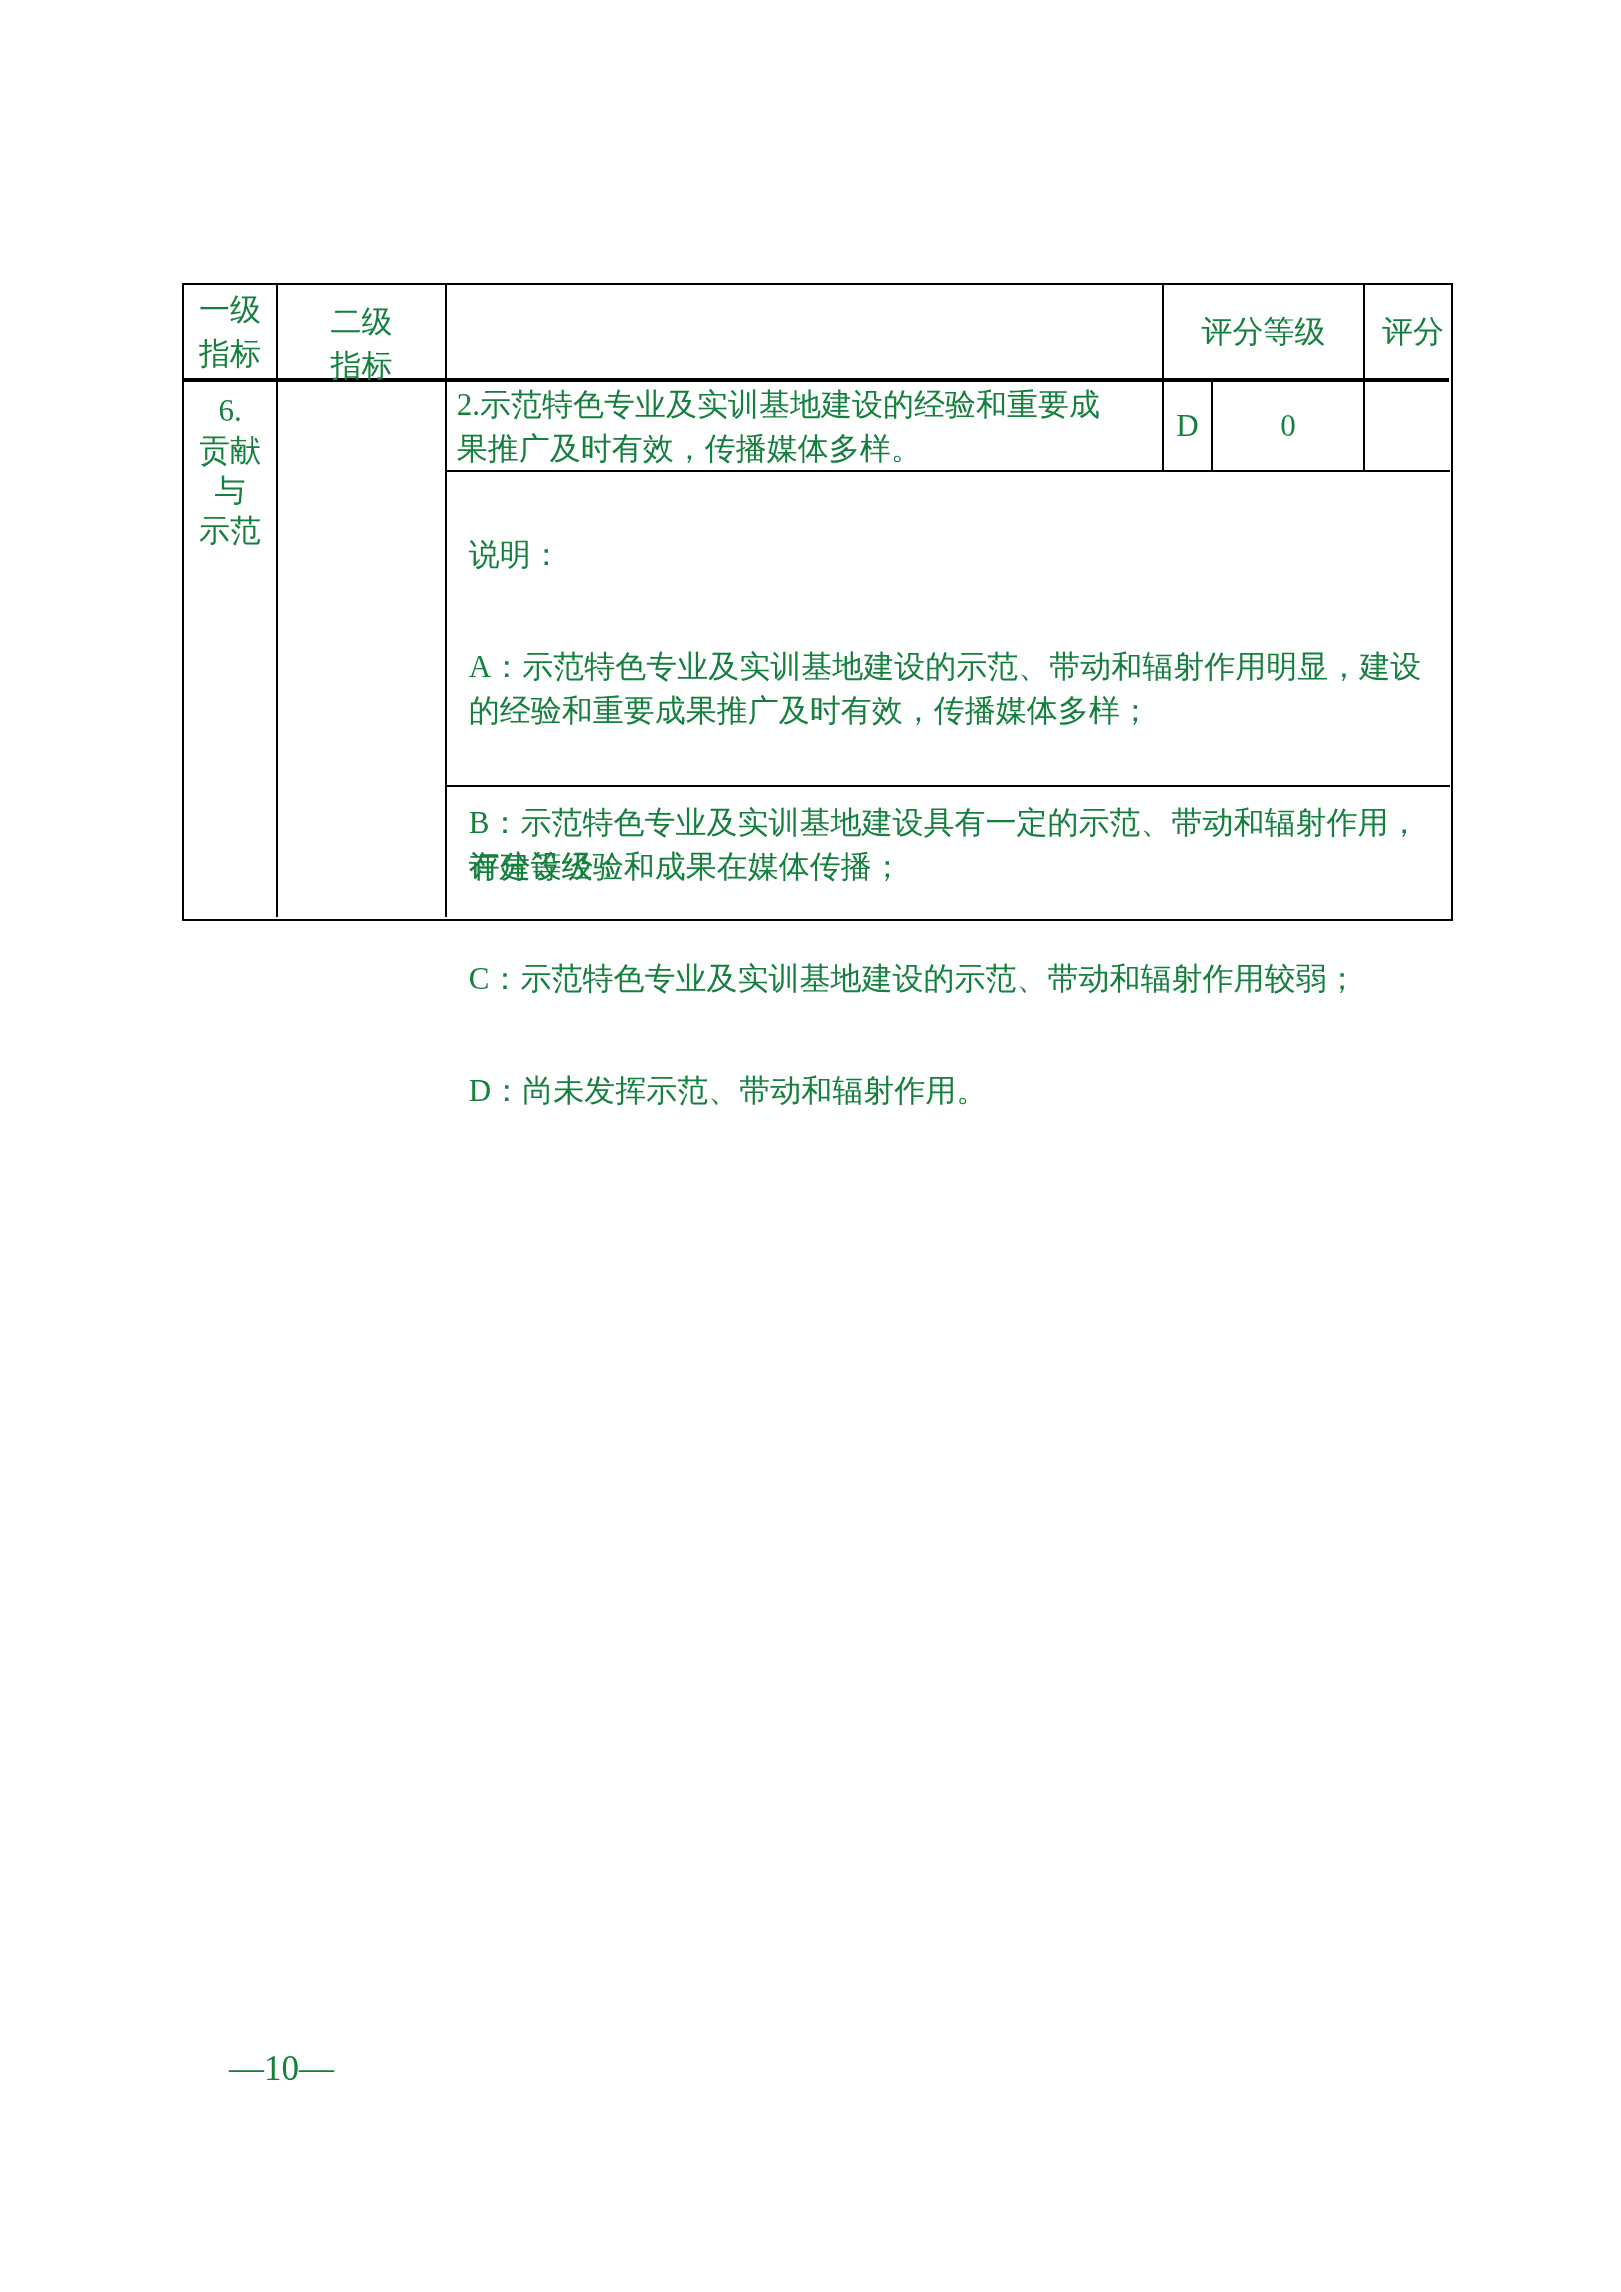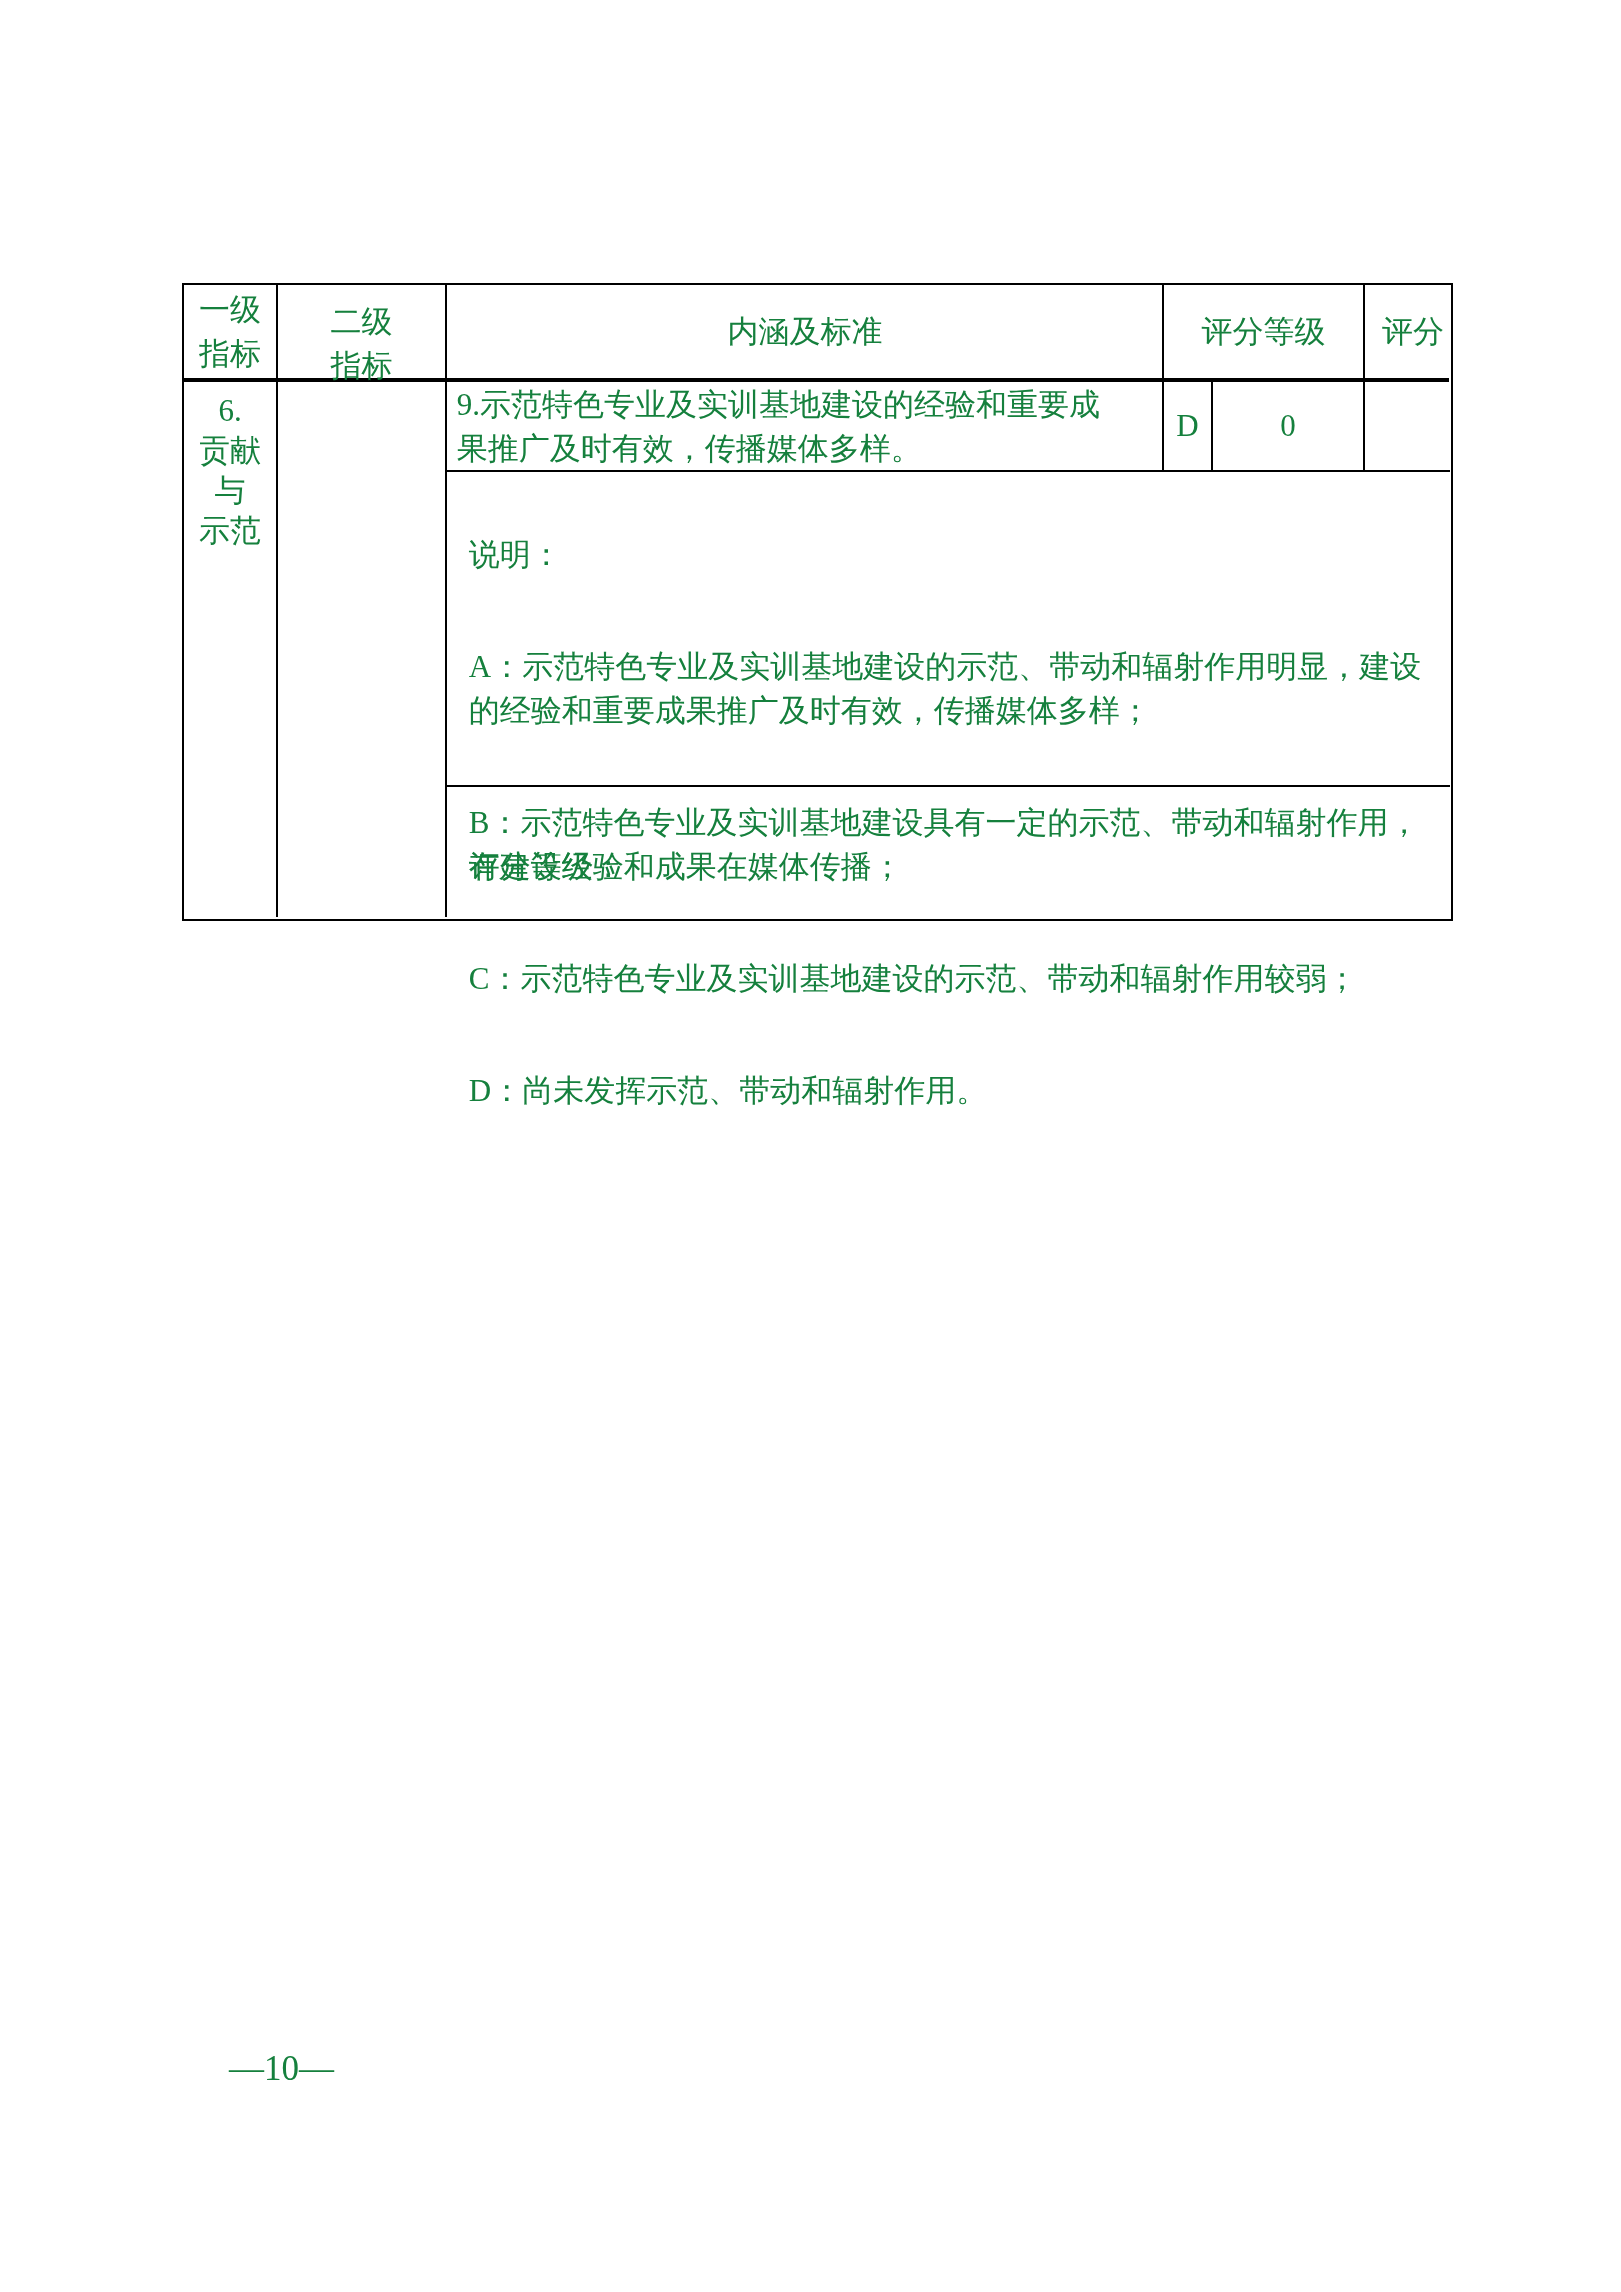--- a/index.html
+++ b/index.html
@@ -57,32 +57,31 @@
     <div class="vline" style="left:1179px; top:0; width:2px; height:187px;"></div>
 
     <div class="hline" style="left:0; top:93px; width:1265px; height:3.9px;"></div>
     <div class="hline" style="left:261px; top:185px; width:1005px; height:2px;"></div>
     <div class="hline" style="left:261px; top:500px; width:1005px; height:2px;"></div>
 
     <div class="cell center-cell hdr" style="left:0; top:0; width:92px; height:93px;">一级
 指标</div>
     <div class="cell center-cell hdr" style="left:94px; top:0; width:167px; height:93px;margin-top:12px;">二级
 指标</div>
-    <div class="cell center-cell hdr" style="left:263px; top:0; width:716px; height:93px;">内涵及标准</div>
     <div class="cell center-cell hdr" style="left:980px; top:0; width:199px; height:93px;">评分等级</div>
     <div class="cell center-cell hdr" style="left:1181px; top:0; width:84px; height:93px;padding-left:12px;">评分</div>
 
     <div class="cell col1-body" style="left:0; top:97px; width:92px; height:535px;">6.
 贡献
 与
 示范</div>
 
     <div class="cell" style="left:94px; top:97px; width:167px; height:535px;"></div>
 
-    <div class="cell" style="left:261px; top:97px; width:717px; height:88px; padding:1px 4.9px 0 11.8px;">9.示范特色专业及实训基地建设的经验和重要成
+    <div class="cell" style="left:261px; top:97px; width:717px; height:88px; padding:1px 4.9px 0 11.8px;">2.示范特色专业及实训基地建设的经验和重要成
 果推广及时有效，传播媒体多样。</div>
     <div class="cell center-cell" style="left:980px; top:97px; width:47px; height:88px;">D</div>
     <div class="cell center-cell" style="left:1029px; top:97px; width:150px; height:88px;">0</div>
     <div class="cell center-cell" style="left:1181px; top:97px; width:84px; height:88px;"></div>
 
     <div class="cell" style="left:261px; top:189px; width:1005px; height:311px; padding:2.9px 4.9px 0 11.8px;">
       <p class="para">说明：</p>
       <p class="para">A：示范特色专业及实训基地建设的示范、带动和辐射作用明显，建设
 的经验和重要成果推广及时有效，传播媒体多样；</p>
       <p class="para">B：示范特色专业及实训基地建设具有一定的示范、带动和辐射作用，

